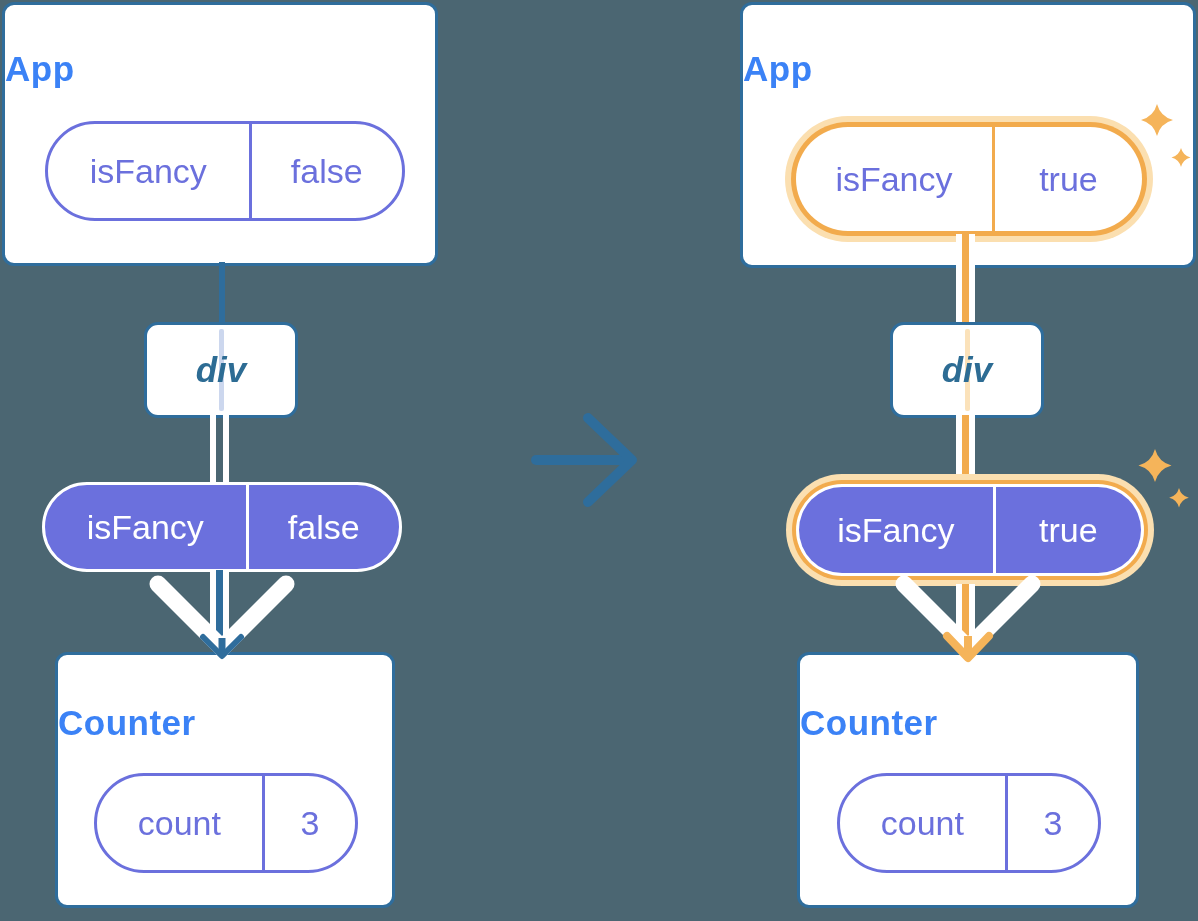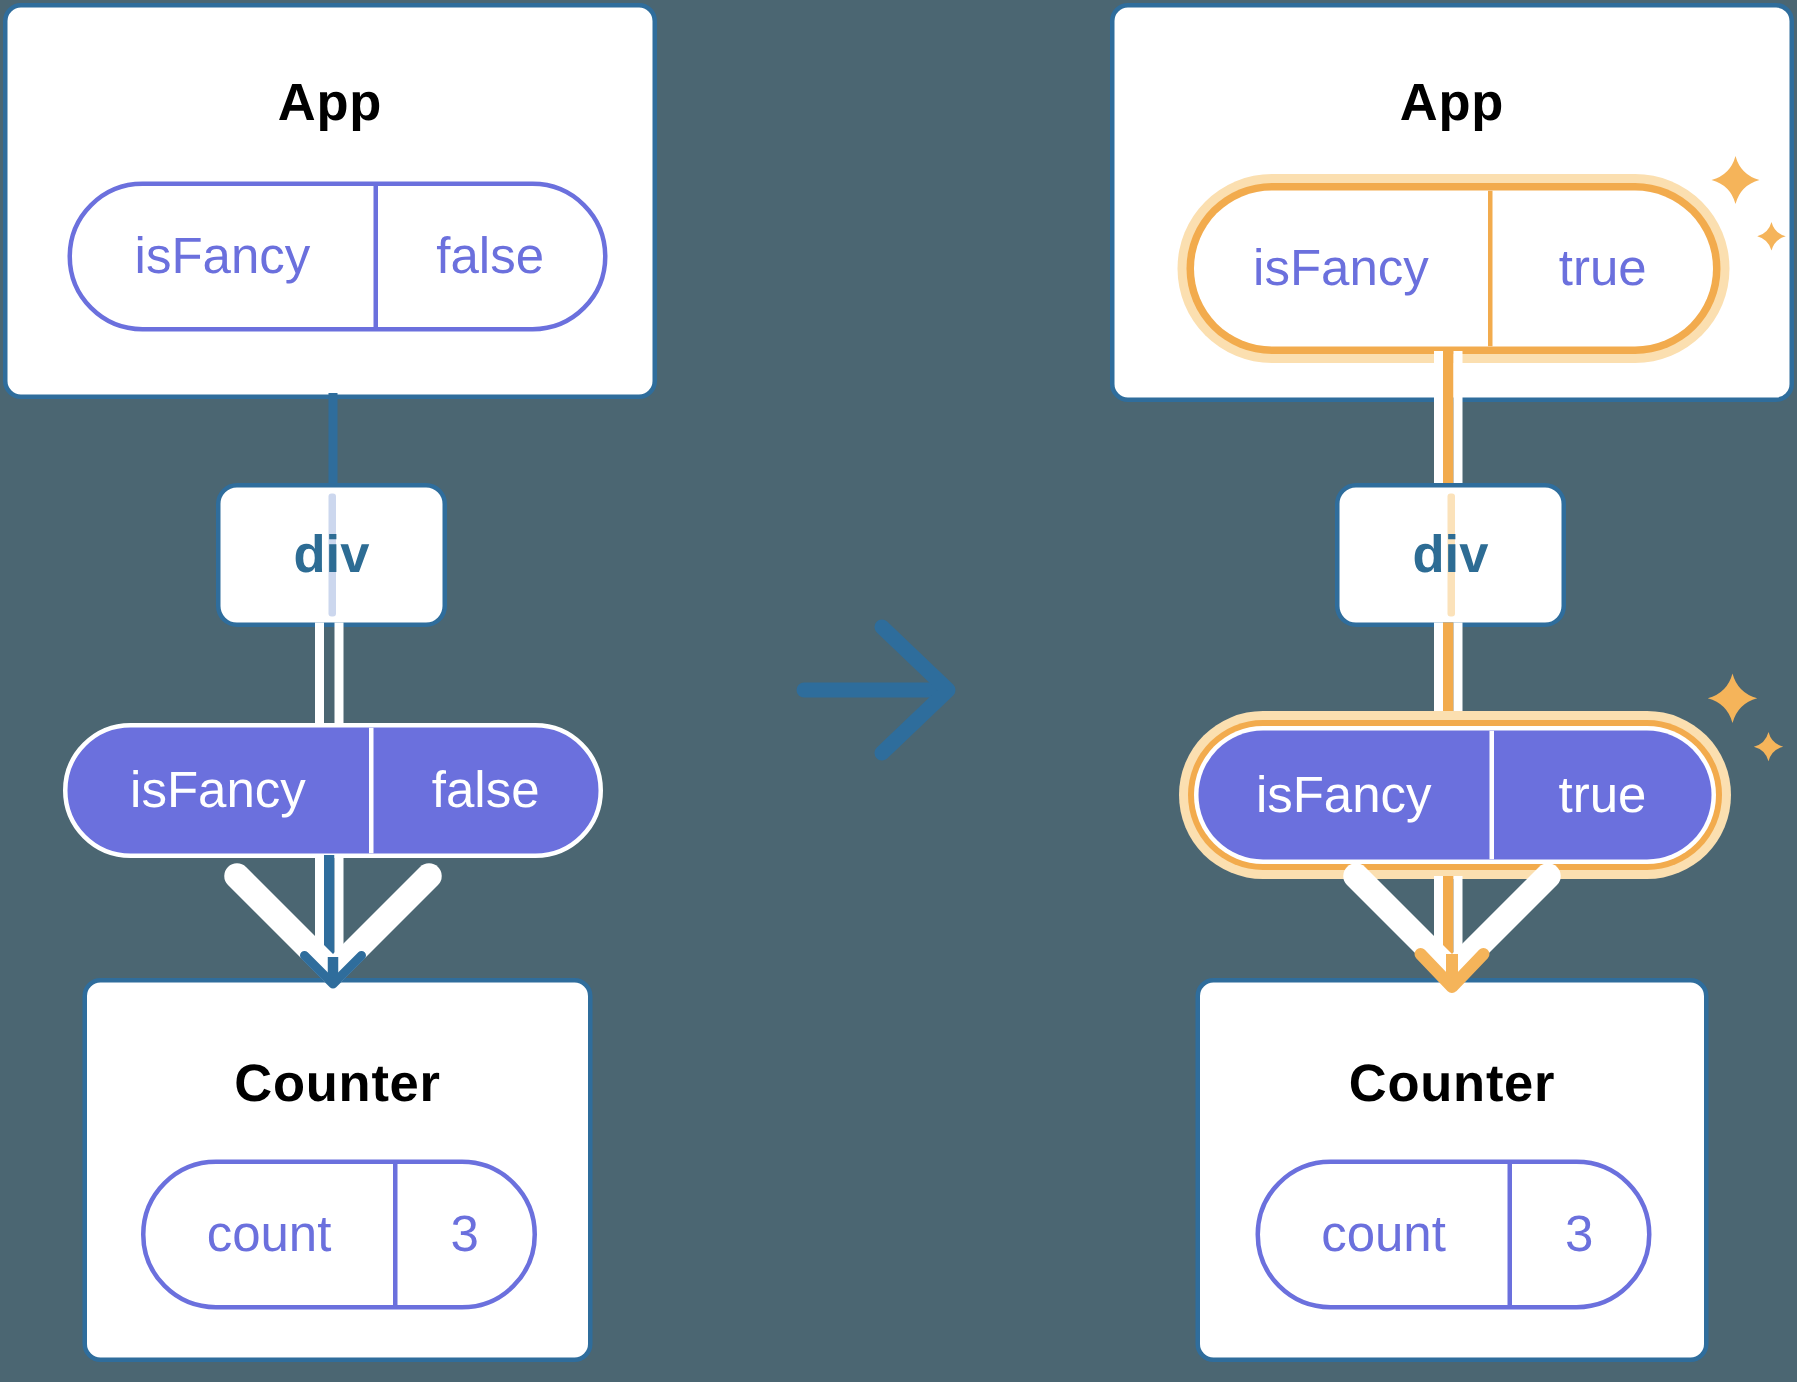--- a/index.html
+++ b/index.html
@@ -7,22 +7,22 @@
     width:1198px;height:921px;position:relative;overflow:hidden;
     background:#4b6672;
     font-family:"Liberation Sans", sans-serif;
   }
   
   .card{
     position:absolute;background:#ffffff;
     border:3px solid #2f6d9c;border-radius:12px;box-sizing:border-box;
   }
   .card-title{
-    position:absolute;left:0;width:100%;text-align:center;
-    color:#000000;font-size:35px;font-weight:600;letter-spacing:.5px;
+    position:absolute;left:0;width:100%;text-align:left;
+    color:#3b82f6;font-size:35px;font-weight:600;letter-spacing:.5px;
   }
   
   .pill{
     position:absolute;display:flex;box-sizing:border-box;
     border-radius:60px;font-size:34px;overflow:hidden;
   }
   .pill-outline{background:#fff;border:3px solid #6b70dd;color:#6b70dd;}
   .pill-solid{background:#6b70dd;border:3px solid #ffffff;color:#ffffff;}
   .seg{display:flex;align-items:center;justify-content:center;box-sizing:border-box;}
   .seg-key{width:57.5%;}
@@ -42,21 +42,21 @@
   .hl-core.purple-core .seg-key{border-right:3px solid #ffffff;}
   
   .node{
     position:absolute;background:#fff;border:3px solid #2f6d9c;border-radius:14px;
     box-sizing:border-box;display:flex;align-items:center;justify-content:center;
     color:#2d6c94;font-size:35px;font-weight:600;
   }
   .thread{position:absolute;top:4px;bottom:4px;left:calc(50% - 2.5px);width:5px;border-radius:2px;}
   .thread-lavender{background:#ccd7ee;}
   .thread-peach{background:#fbe2ba;}
-  .node-label{position:relative;z-index:2;}
+  .node-label{position:relative;z-index:2;font-style:italic;}
   
   .vline{position:absolute;background:#2f6d9c;}
   .triple{position:absolute;display:flex;}
   .triple > div{width:6px;height:100%;}
   .t-white{background:#ffffff;}
   .t-gap{background:transparent;width:7px !important;}
   .t-blue{background:#2f6d9c;}
   .t-orange{background:#f2ab4d;}
   .arrow-svg{position:absolute;z-index:5;}
   svg{display:block;}

